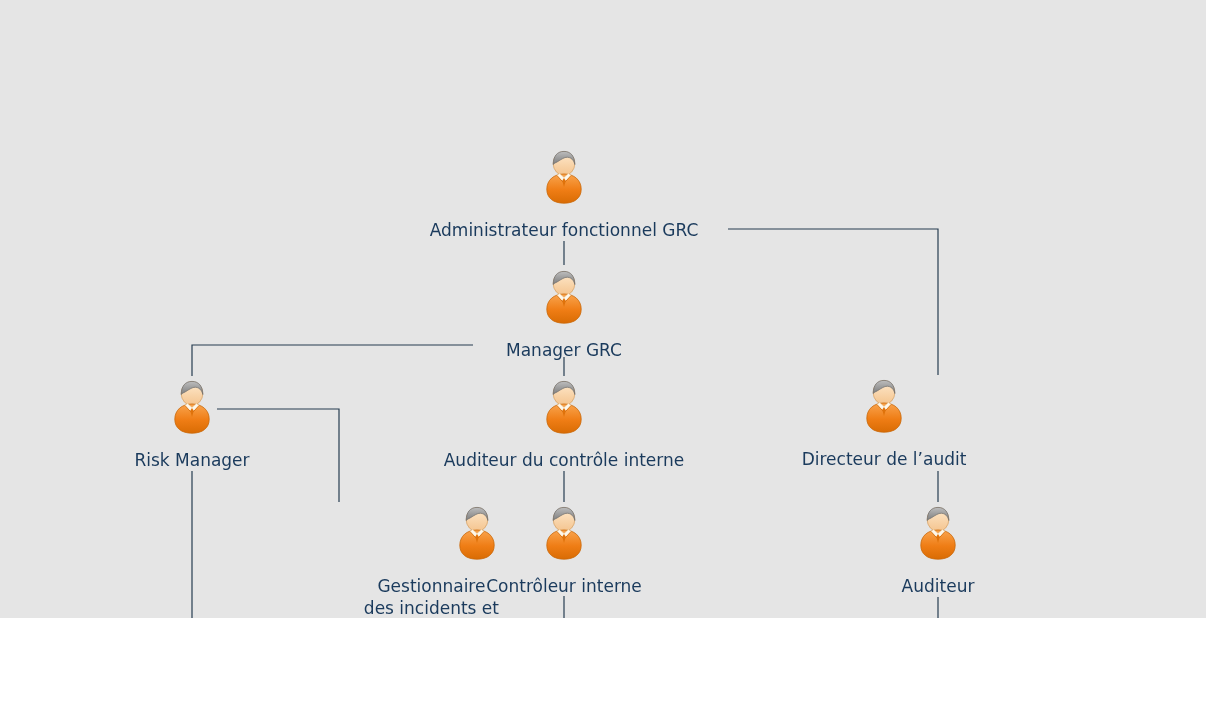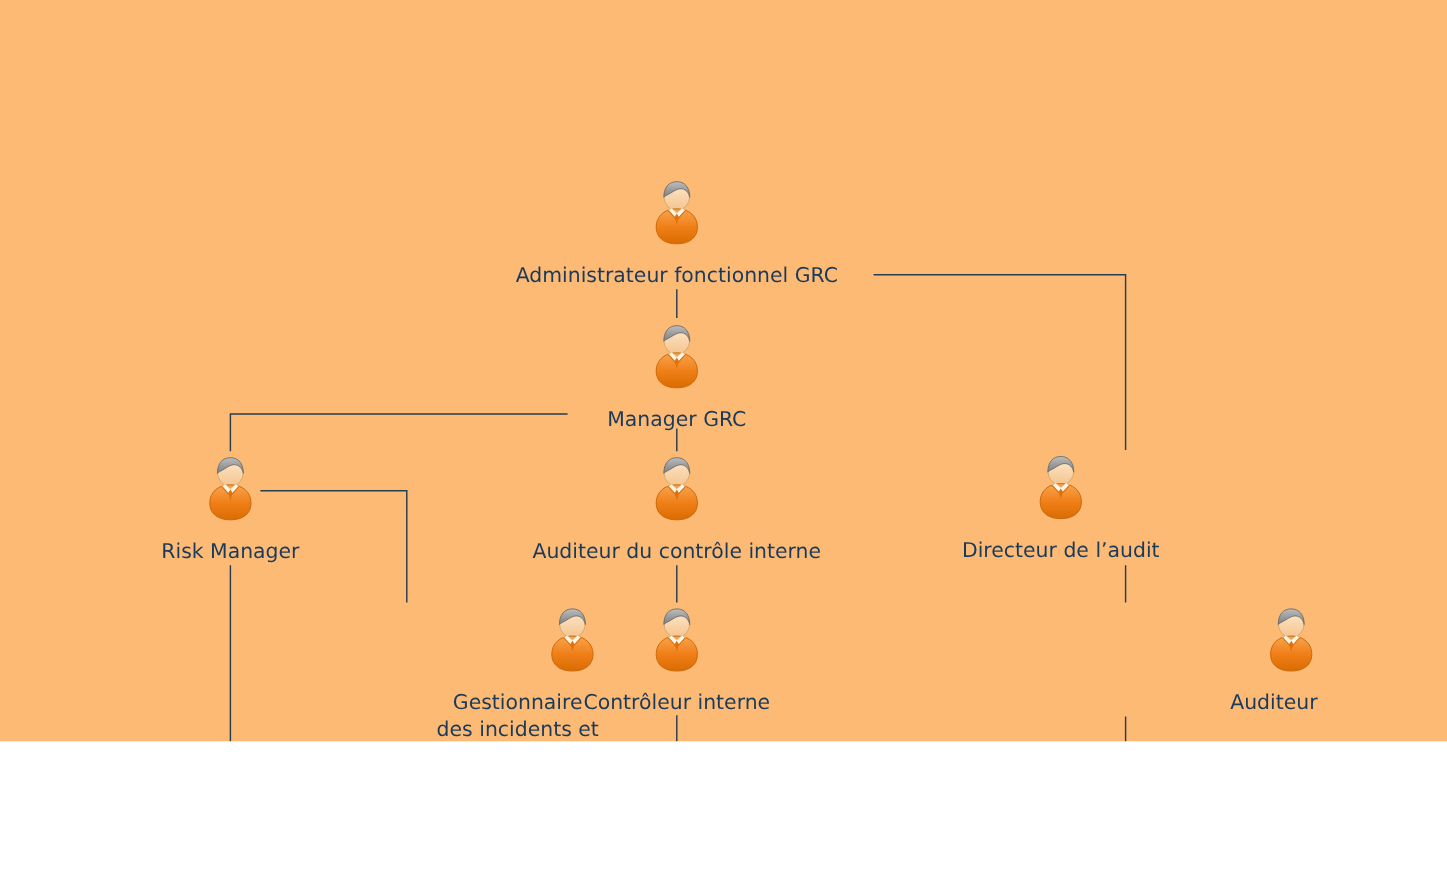--- a/index.html
+++ b/index.html
@@ -1,20 +1,20 @@
 <!DOCTYPE html>
 <html><head>
 <meta charset="utf-8">
 <style>
   html, body { margin: 0; padding: 0; background: #ffffff; }
   .canvas {
     position: relative;
     width: 1206px;
     height: 618px;
-    background: #fdba74;
+    background: #e5e5e5;
     overflow: hidden;
     font-family: "DejaVu Sans", "Liberation Sans", sans-serif;
   }
   svg.edges {
     position: absolute;
     left: 0; top: 0;
     width: 1206px; height: 726px;
     pointer-events: none;
   }
   .edge { fill: none; stroke: #263c50; stroke-width: 1.2px; }
@@ -144,21 +144,21 @@
 des pertes</div>
   </div>
 
   <div class="node" style="left:564px; top:504px;justify-content:space-between;">
     <svg class="person">
         <use href="#person-orange"></use>
       </svg>
     <div class="label">Contrôleur interne</div>
   </div>
 
-  <div class="node" style="left:938px; top:504px;align-items:flex-end;">
+  <div class="node" style="left:938px; top:504px;">
     <svg class="person">
         <use href="#person-orange"></use>
       </svg>
     <div class="label">Auditeur</div>
   </div>
 
 
 </div>
 
 </body></html>

